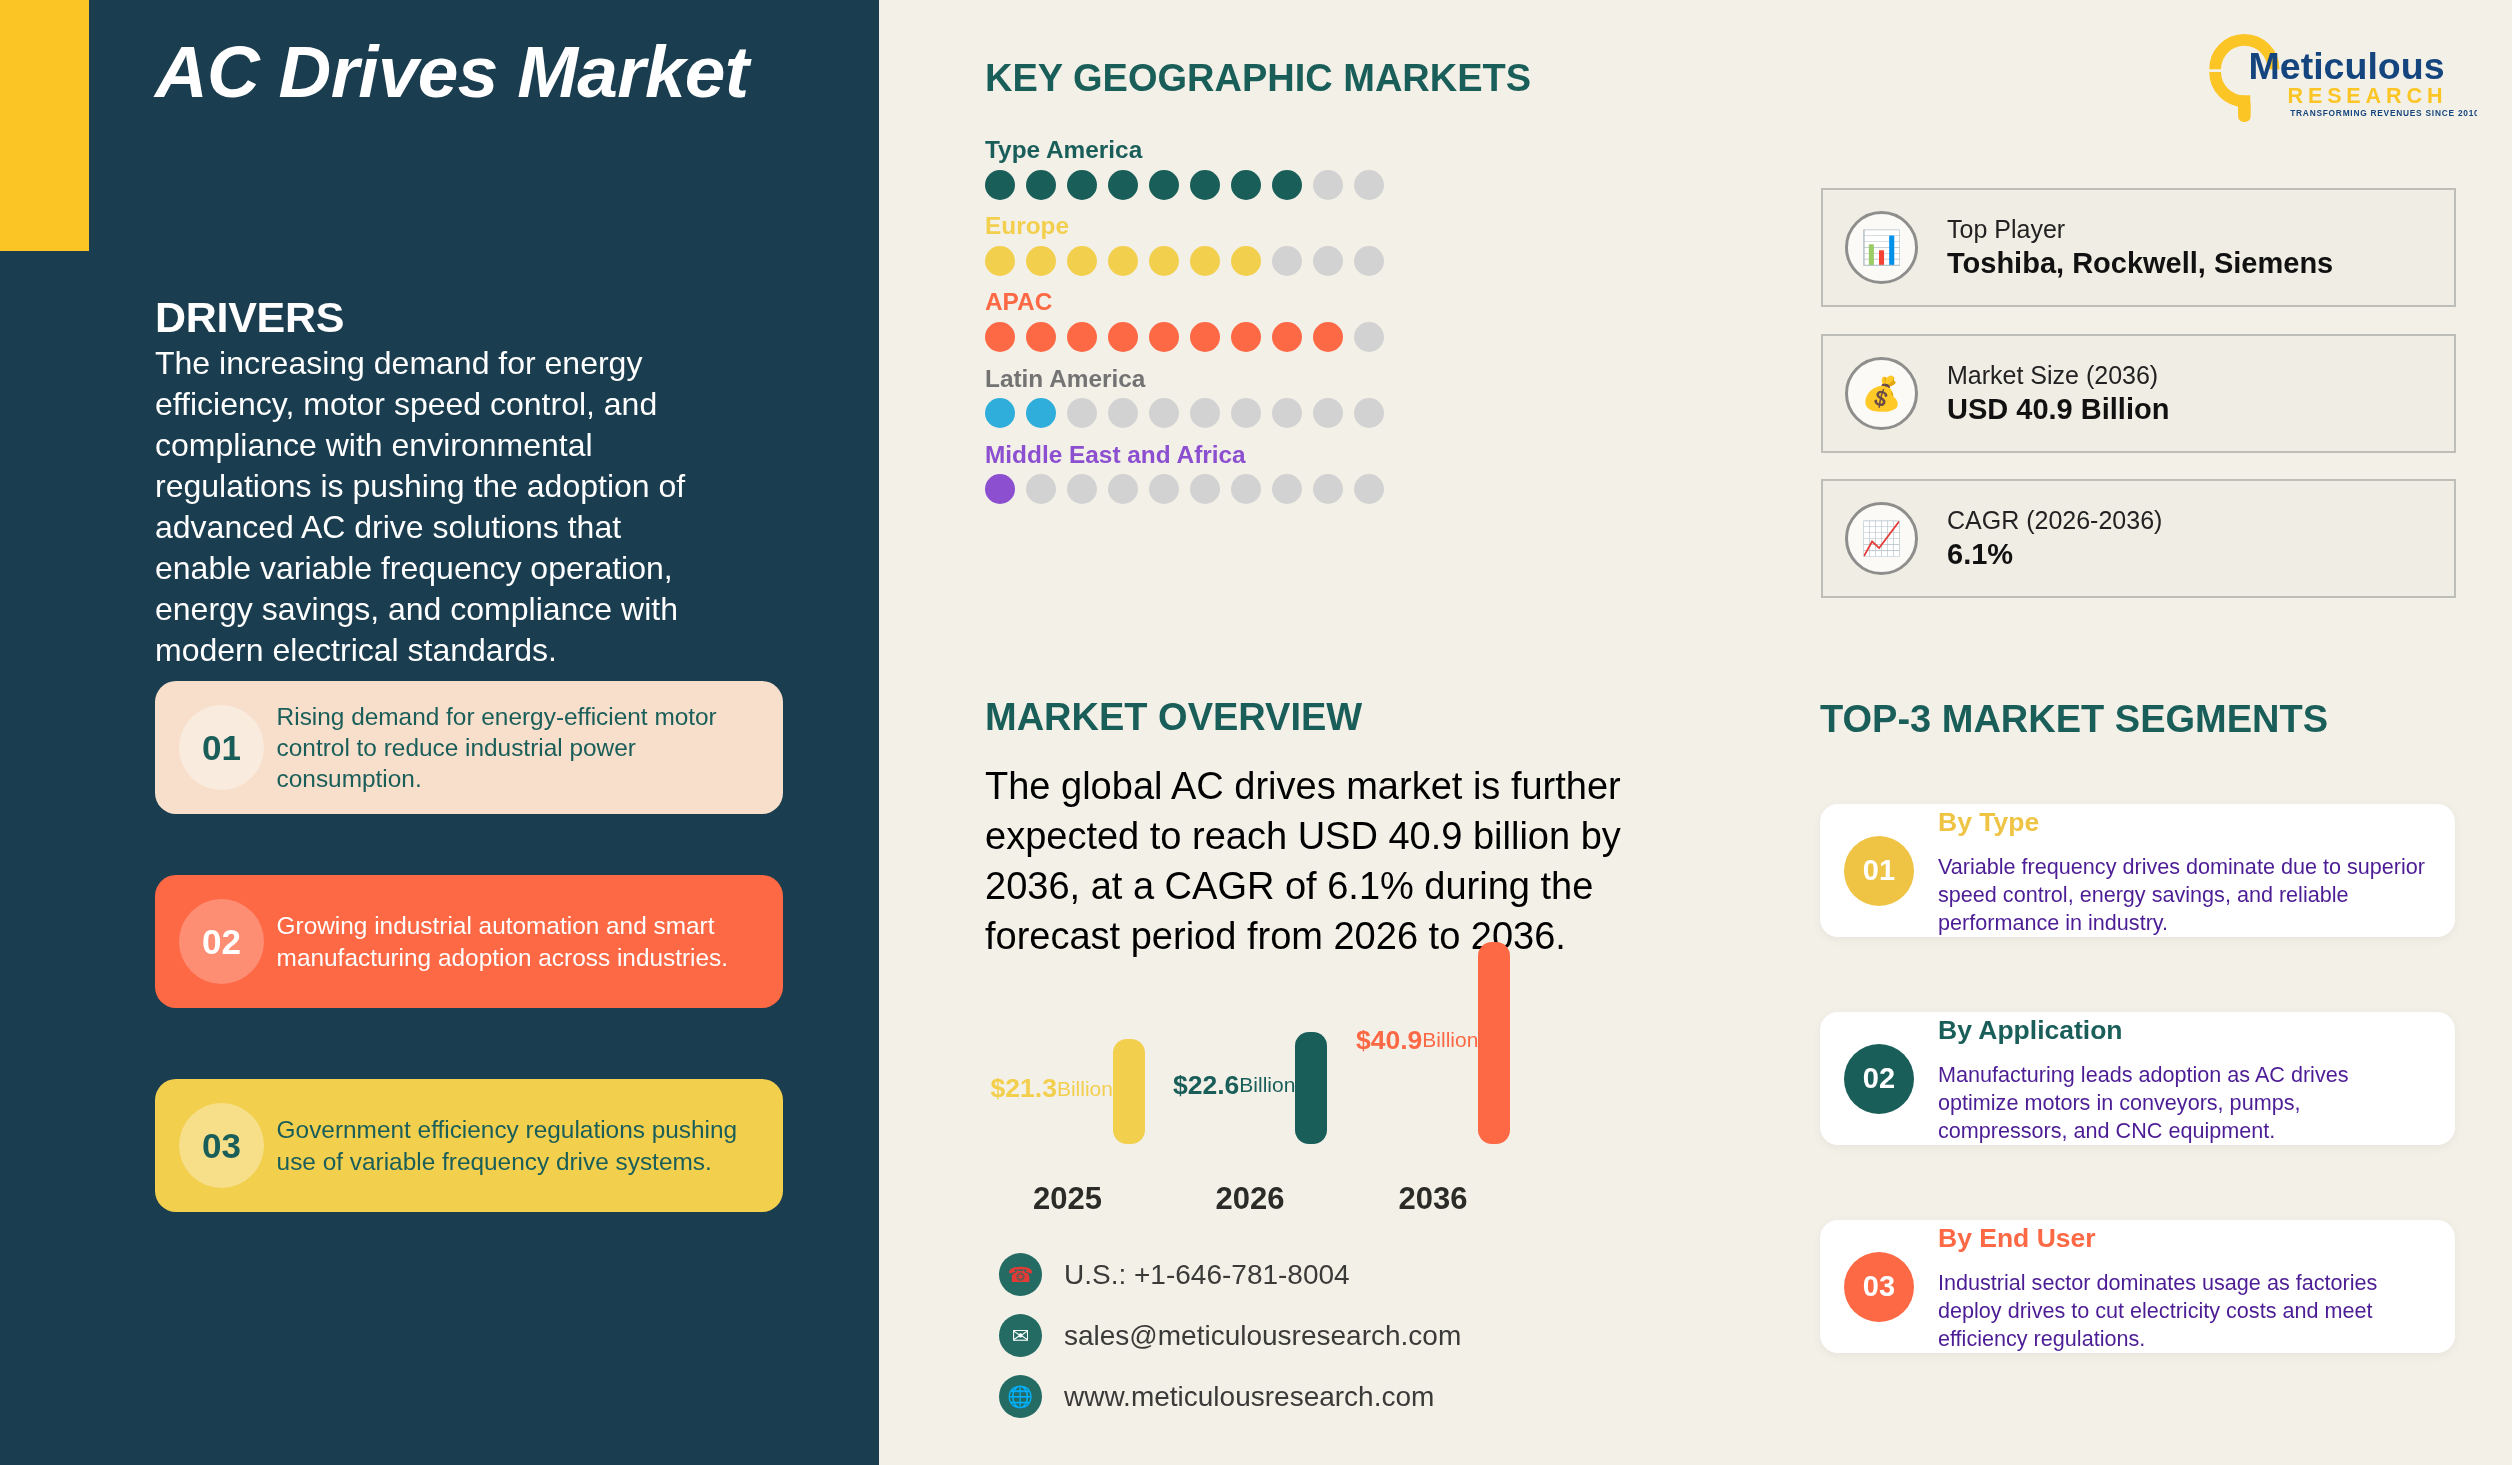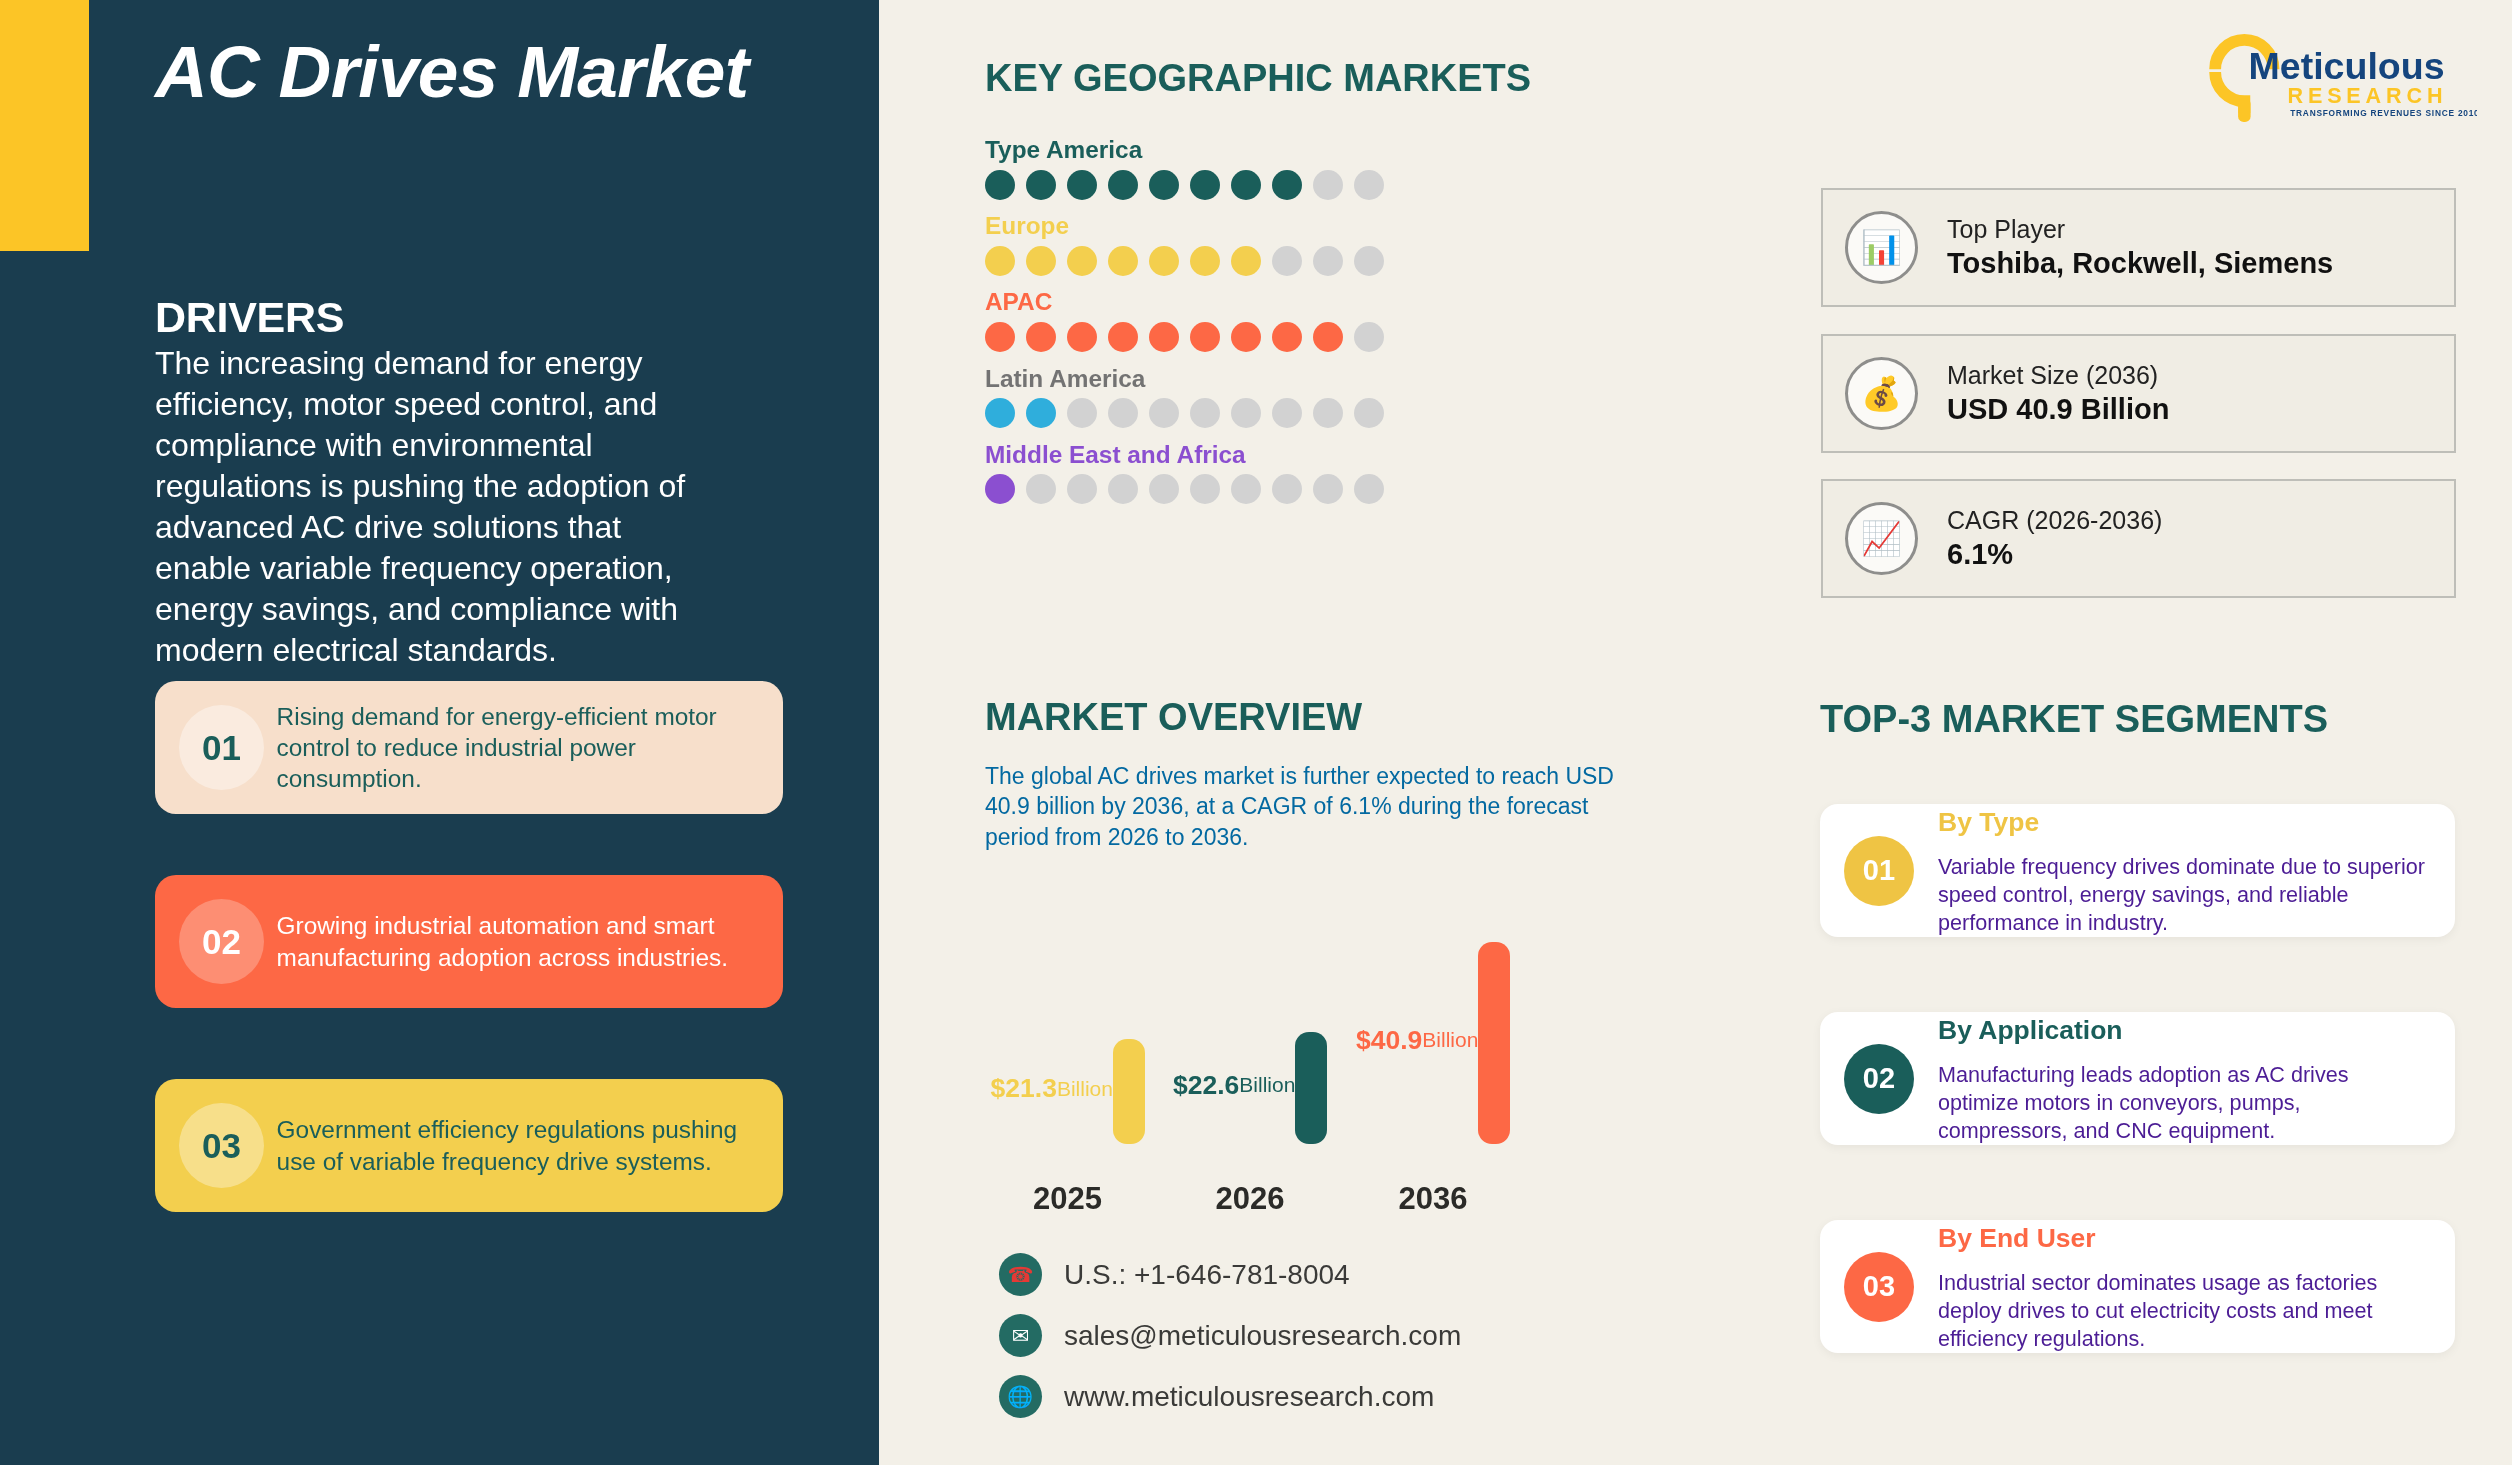--- a/index.html
+++ b/index.html
@@ -110,21 +110,21 @@
   .geo-dot { width: 30px; height: 30px; border-radius: 50%; background: #D2D2D2; }
 
   
   .mo-title {
     position: absolute; left: 985px; top: 696px;
     font-size: 38px; font-weight: bold; color: #1A5E5A; text-align: right;
   }
   .mo-body {
     position: absolute; left: 985px; top: 761px;
     width: 670px;
-    font-size: 23px; line-height: 1.32; color: #0369a1;
+    font-size: 38px; line-height: 1.32; color: #000000;
   }
 
   
   .chart { position: absolute; left: 985px; top: 900px; width: 558px; height: 307px; }
   .bar-col {
     position: absolute; bottom: 0;
     width: 154px;
     display: flex; flex-direction: row; align-items: center;
   }
   .bar-val {

